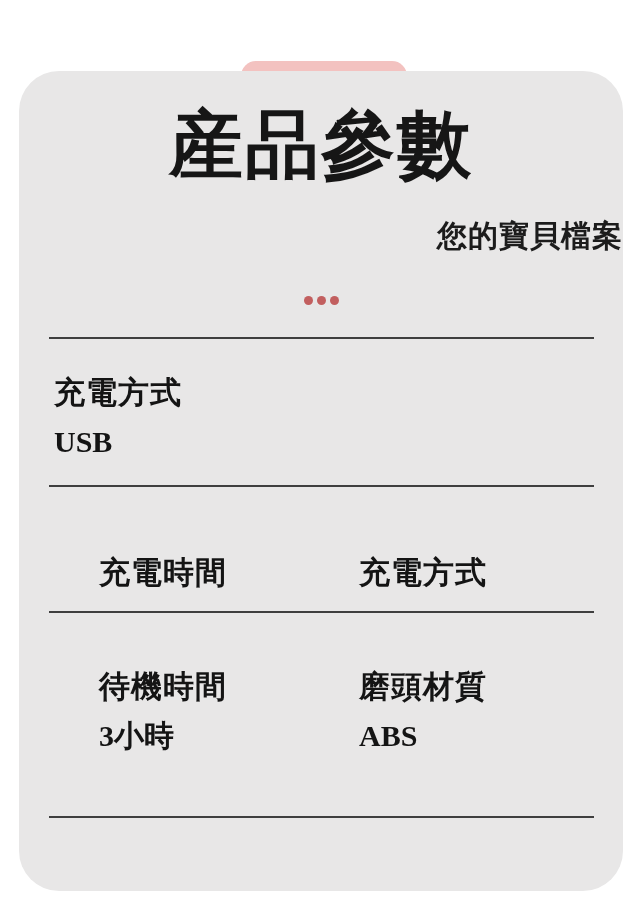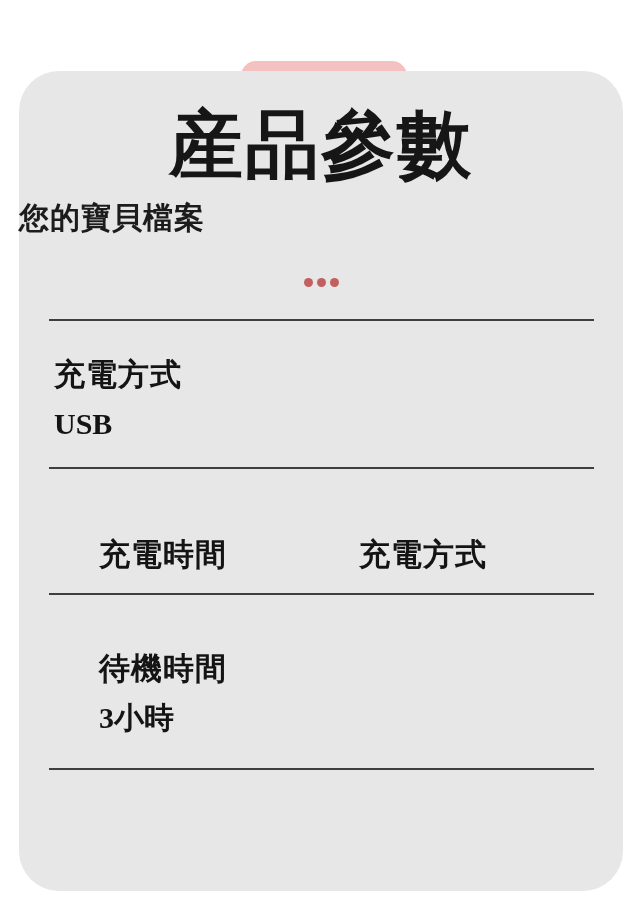--- a/index.html
+++ b/index.html
@@ -41,26 +41,26 @@
   .title {
     text-align: center;
     font-size: 74px;
     font-weight: bold;
     line-height: 1.1;
     letter-spacing: 2px;
     color: #161616;
   }
 
   .subtitle {
-    text-align: left;
+    text-align: right;
     font-size: 30px;
     font-weight: bold;
     line-height: 1.2;
     letter-spacing: 1px;
-    margin-top: 14px;
+    margin-top: 32px;
     color: #1c1c1c;
   }
 
   .dots {
     margin-top: 42px;
     height: 9px;
     display: flex;
     justify-content: center;
     gap: 4px;
   }
@@ -73,21 +73,21 @@
 
   .spec-table {
     margin: 32px 29px 0 30px; 
   }
   .spec-row {
     display: flex;
     border-top: 2px solid #3f3f3f;
   }
   .spec-row-1 { height: 148px; padding-top: 38px; }
   .spec-row-2 { height: 126px; padding-top: 70px; }
-  .spec-row-3 { height: 177px; padding-top: 58px; }
+  .spec-row-3 { height: 207px; padding-top: 58px; }
   .spec-table .spec-row:last-child { border-bottom: 2px solid #3f3f3f; }
 
   .cell-left {
     width: 305px;
     padding-left: 50px;
   }
   .cell-right {
     flex: 1;
     padding-left: 5px;
   }
@@ -139,16 +139,20 @@
       <div class="cell-right">
         <div class="spec-label">充電方式</div>
       </div>
     </div>
 
     <div class="spec-row spec-row-3">
       <div class="cell-left">
         <div class="spec-label">待機時間</div>
         <div class="spec-value">3小時</div>
       </div>
+      <div class="cell-right">
+        <div class="spec-label">磨頭材質</div>
+        <div class="spec-value">ABS</div>
+      </div>
     </div>
 
   </div>
 </div>
 
 </body></html>

